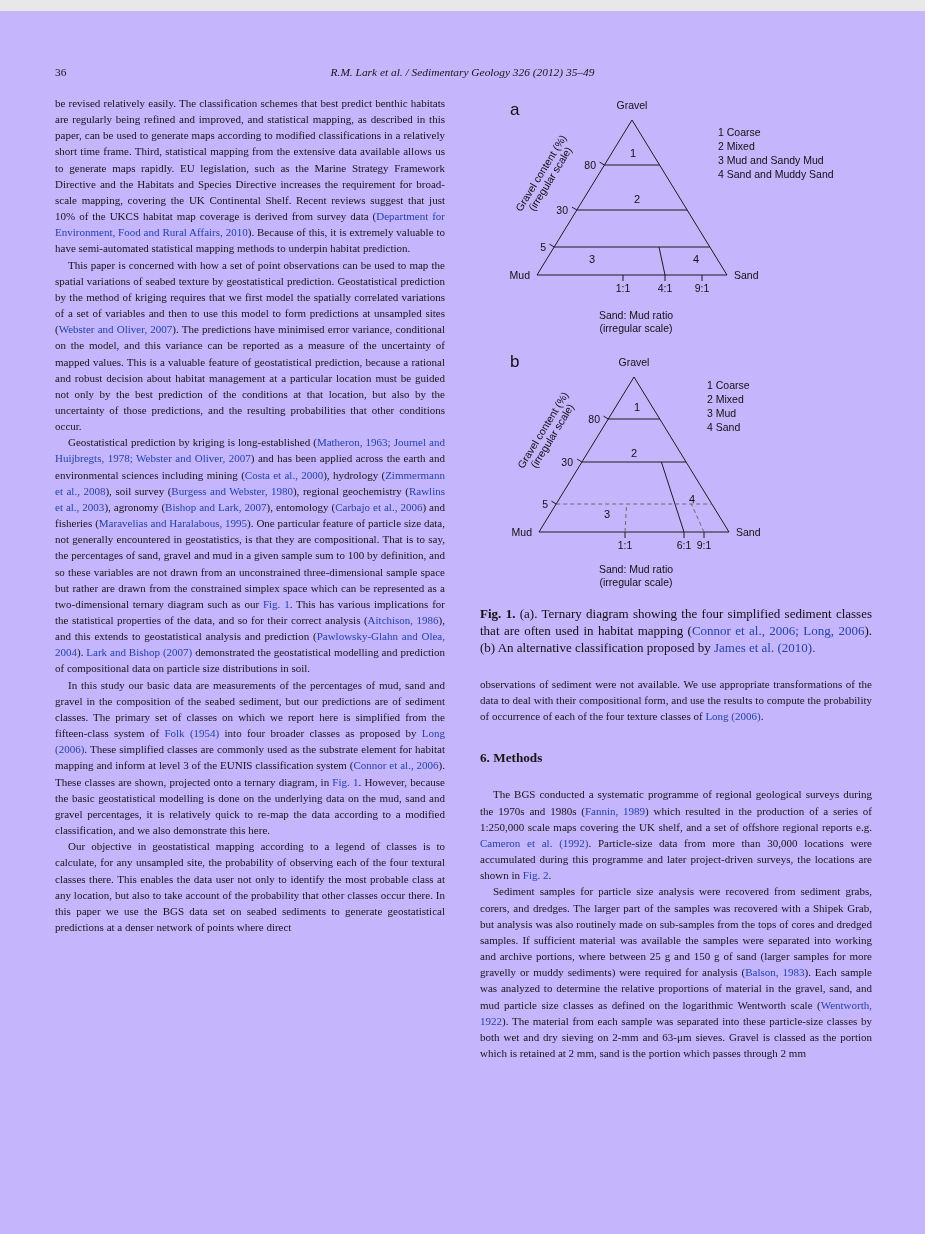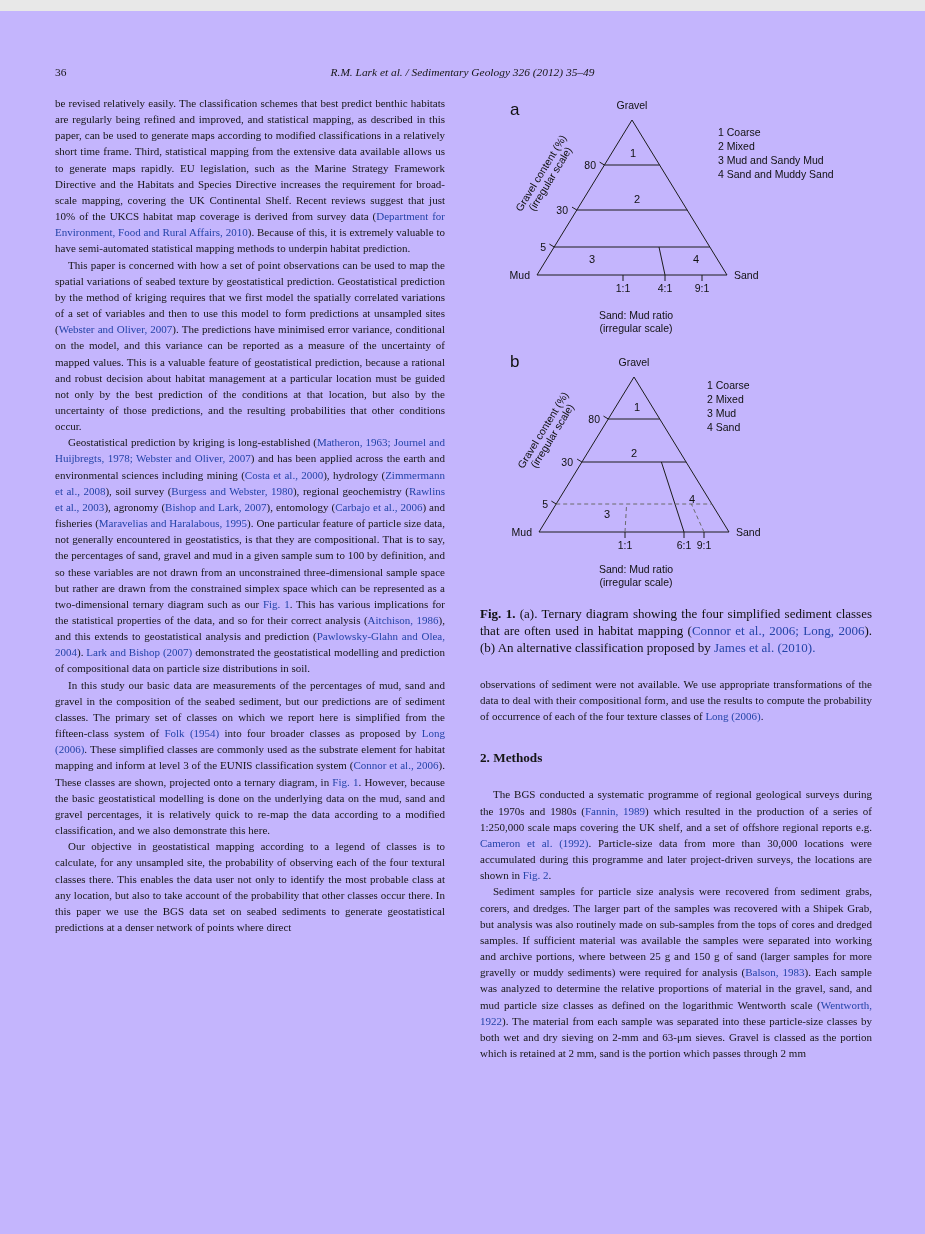--- a/index.html
+++ b/index.html
@@ -174,19 +174,19 @@
 
         <text x="156" y="226" text-anchor="middle">Sand: Mud ratio</text>
         <text x="156" y="239" text-anchor="middle">(irregular scale)</text>
       </svg>
 
       <p class="fig-caption"><span class="bold">Fig. 1.</span><span> (a). Ternary diagram showing the four simplified sediment classes that are often used in habitat mapping (</span><span class="cite">Connor et al., 2006; Long, 2006</span><span>). (b) An alternative classification proposed by </span><span class="cite">James et al. (2010).</span></p>
     </div>
 
     <p class="para mt20"><span>observations of sediment were not available. We use appropriate transformations of the data to deal with their compositional form, and use the results to compute the probability of occurrence of each of the four texture classes of </span><span class="cite">Long (2006)</span><span>.</span></p>
 
-    <h2 class="section">2. Methods</h2>
+    <h2 class="section">6. Methods</h2>
 
     <p class="para indent" style="margin-top:20px"><span>The BGS conducted a systematic programme of regional geological surveys during the 1970s and 1980s (</span><span class="cite">Fannin, 1989</span><span>) which resulted in the production of a series of 1:250,000 scale maps covering the UK shelf, and a set of offshore regional reports e.g. </span><span class="cite">Cameron et al. (1992)</span><span>. Particle-size data from more than 30,000 locations were accumulated during this programme and later project-driven surveys, the locations are shown in </span><span class="cite">Fig. 2</span><span>.</span></p>
     <p class="para indent"><span>Sediment samples for particle size analysis were recovered from sediment grabs, corers, and dredges. The larger part of the samples was recovered with a Shipek Grab, but analysis was also routinely made on sub-samples from the tops of cores and dredged samples. If sufficient material was available the samples were separated into working and archive portions, where between 25 g and 150 g of sand (larger samples for more gravelly or muddy sediments) were required for analysis (</span><span class="cite">Balson, 1983</span><span>). Each sample was analyzed to determine the relative proportions of material in the gravel, sand, and mud particle size classes as defined on the logarithmic Wentworth scale (</span><span class="cite">Wentworth, 1922</span><span>). The material from each sample was separated into these particle-size classes by both wet and dry sieving on 2-mm and 63-μm sieves. Gravel is classed as the portion which is retained at 2 mm, sand is the portion which passes through 2 mm</span></p>
   </div>
 
 </div>
 
 </body></html>

